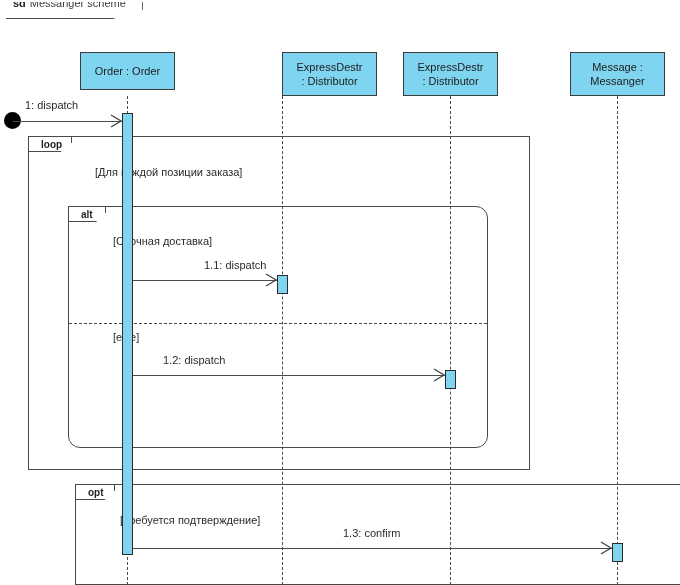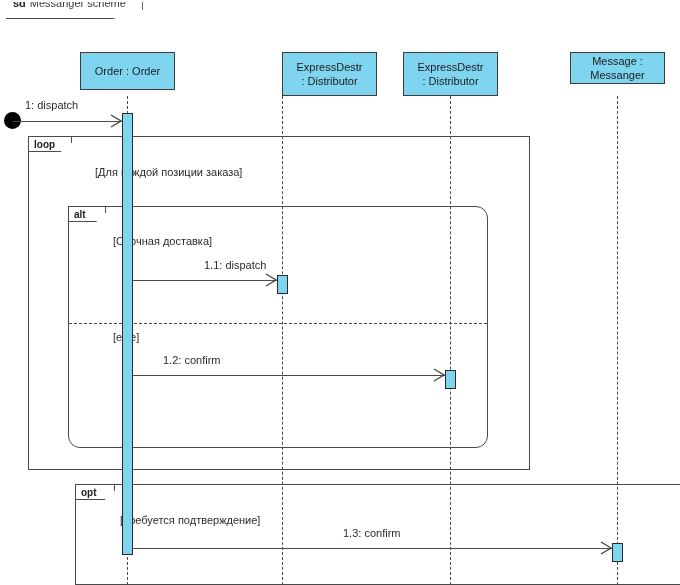--- a/index.html
+++ b/index.html
@@ -86,21 +86,21 @@
     position: absolute;
     border: 1px solid #4a4a4a;
     box-sizing: border-box;
     background: transparent;
   }
   .frag-tab {
     position: absolute;
     left: -1px;
     top: -1px;
     height: 16px;
-    padding: 0 14px 0 5px;
+    padding: 0 14px 0 12px;
     background: #ffffff;
     border: 1px solid #4a4a4a;
     box-sizing: border-box;
     display: flex;
     align-items: center;
     font-size: 10px;
     font-weight: bold;
     color: #1e1e1e;
     white-space: nowrap;
     -webkit-clip-path: polygon(0 0, 100% 0, 100% 40%, 74% 100%, 0 100%);
@@ -157,21 +157,21 @@
     <span>Order : Order</span>
   </div>
   <div class="ll-head" style="left:235px; top:52px; width:95px; height:44px;margin-left:47px;">
     <span>ExpressDestr</span>
     <span>: Distributor</span>
   </div>
   <div class="ll-head" style="left:403px; top:52px; width:95px; height:44px;">
     <span>ExpressDestr</span>
     <span>: Distributor</span>
   </div>
-  <div class="ll-head" style="left:570px; top:52px; width:95px; height:32px;">
+  <div class="ll-head" style="left:570px; top:52px; width:95px; height:44px;">
     <span>Message :</span>
     <span>Messanger</span>
   </div>
 
   <div class="ll-stem" style="left:127px; top:96px; height:489px;"></div>
   <div class="ll-stem" style="left:282px; top:96px; height:489px;"></div>
   <div class="ll-stem" style="left:450px; top:96px; height:489px;"></div>
   <div class="ll-stem" style="left:617px; top:96px; height:489px;"></div>
 
   <div class="fragment" style="left:28px; top:136px; width:502px; height:334px;">
@@ -206,21 +206,21 @@
   <div class="msg-line" style="left:133px; top:280px; width:144px;"></div>
   <svg class="arrowhead" style="left:263px; top:273px;" viewBox="0 0 14 14">
     <path d="M3 1 L13 7 L3 13" fill="none" stroke="#4a4a4a" stroke-width="1.4"></path>
   </svg>
   <div class="msg-label" style="left:160px; top:259px;margin-left:44px;">1.1: dispatch</div>
 
   <div class="msg-line" style="left:133px; top:375px; width:312px;"></div>
   <svg class="arrowhead" style="left:431px; top:368px;" viewBox="0 0 14 14">
     <path d="M3 1 L13 7 L3 13" fill="none" stroke="#4a4a4a" stroke-width="1.4"></path>
   </svg>
-  <div class="msg-label" style="left:163px; top:354px;">1.2: confirm</div>
+  <div class="msg-label" style="left:163px; top:354px;">1.2: dispatch</div>
 
   <div class="msg-line" style="left:133px; top:548px; width:479px;"></div>
   <svg class="arrowhead" style="left:598px; top:541px;" viewBox="0 0 14 14">
     <path d="M3 1 L13 7 L3 13" fill="none" stroke="#4a4a4a" stroke-width="1.4"></path>
   </svg>
   <div class="msg-label" style="left:328px; top:527px;margin-left:15px;">1.3: confirm</div>
 
 </div>
 
 </body></html>

